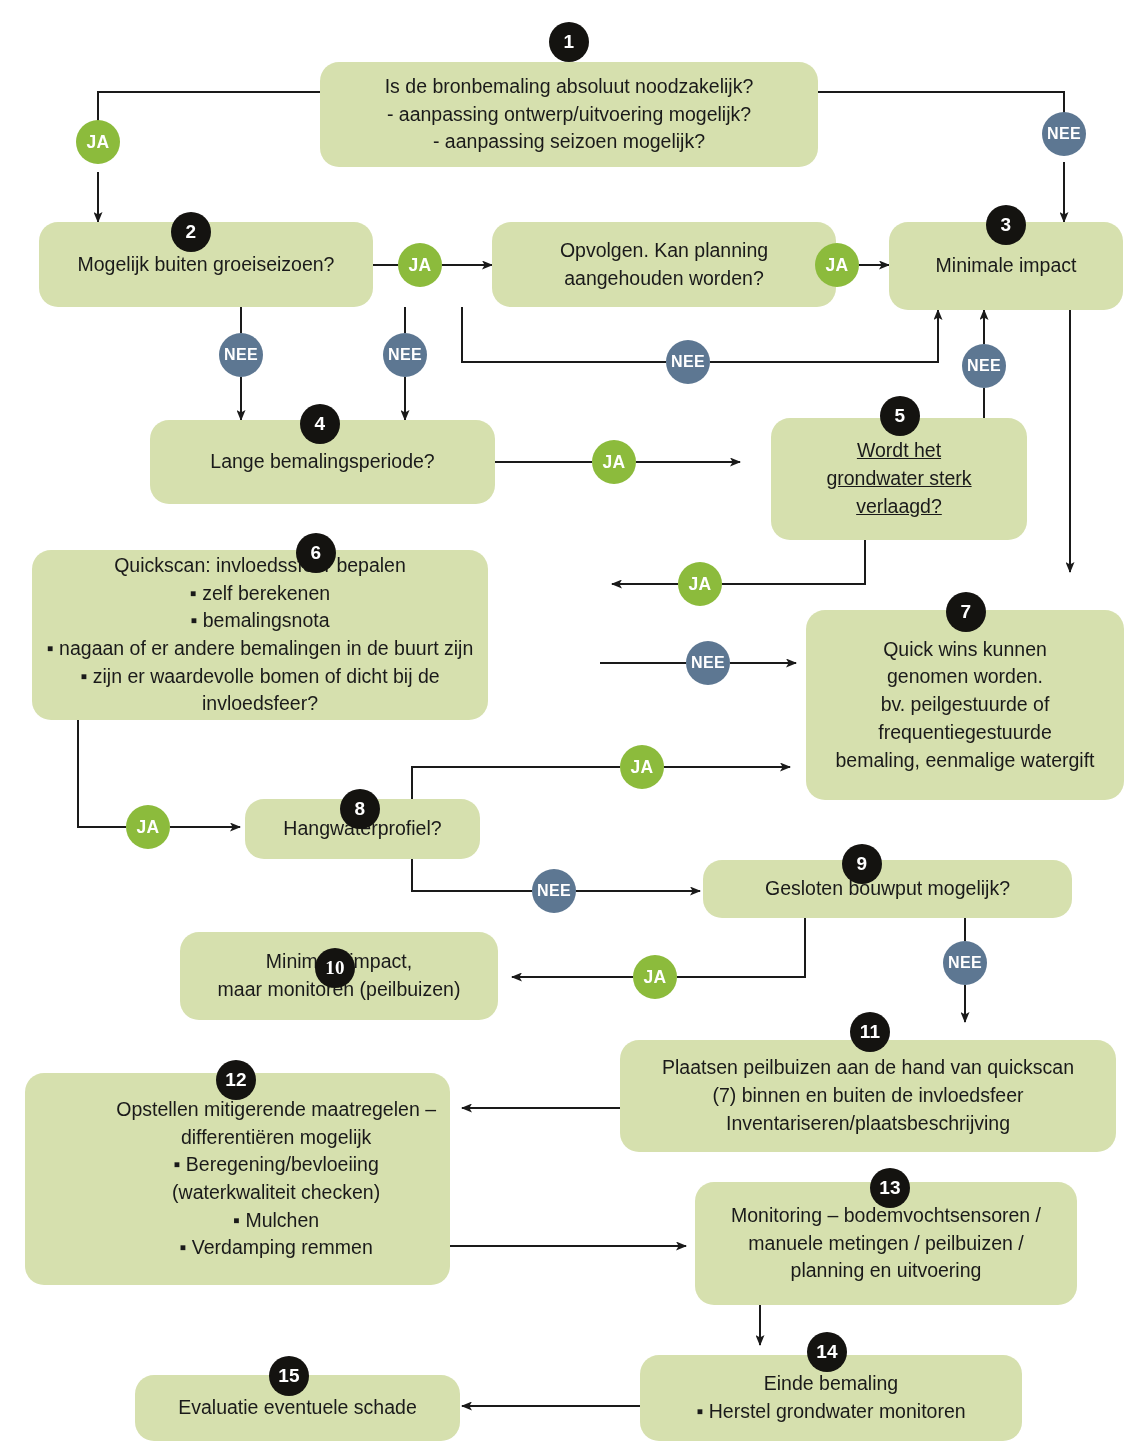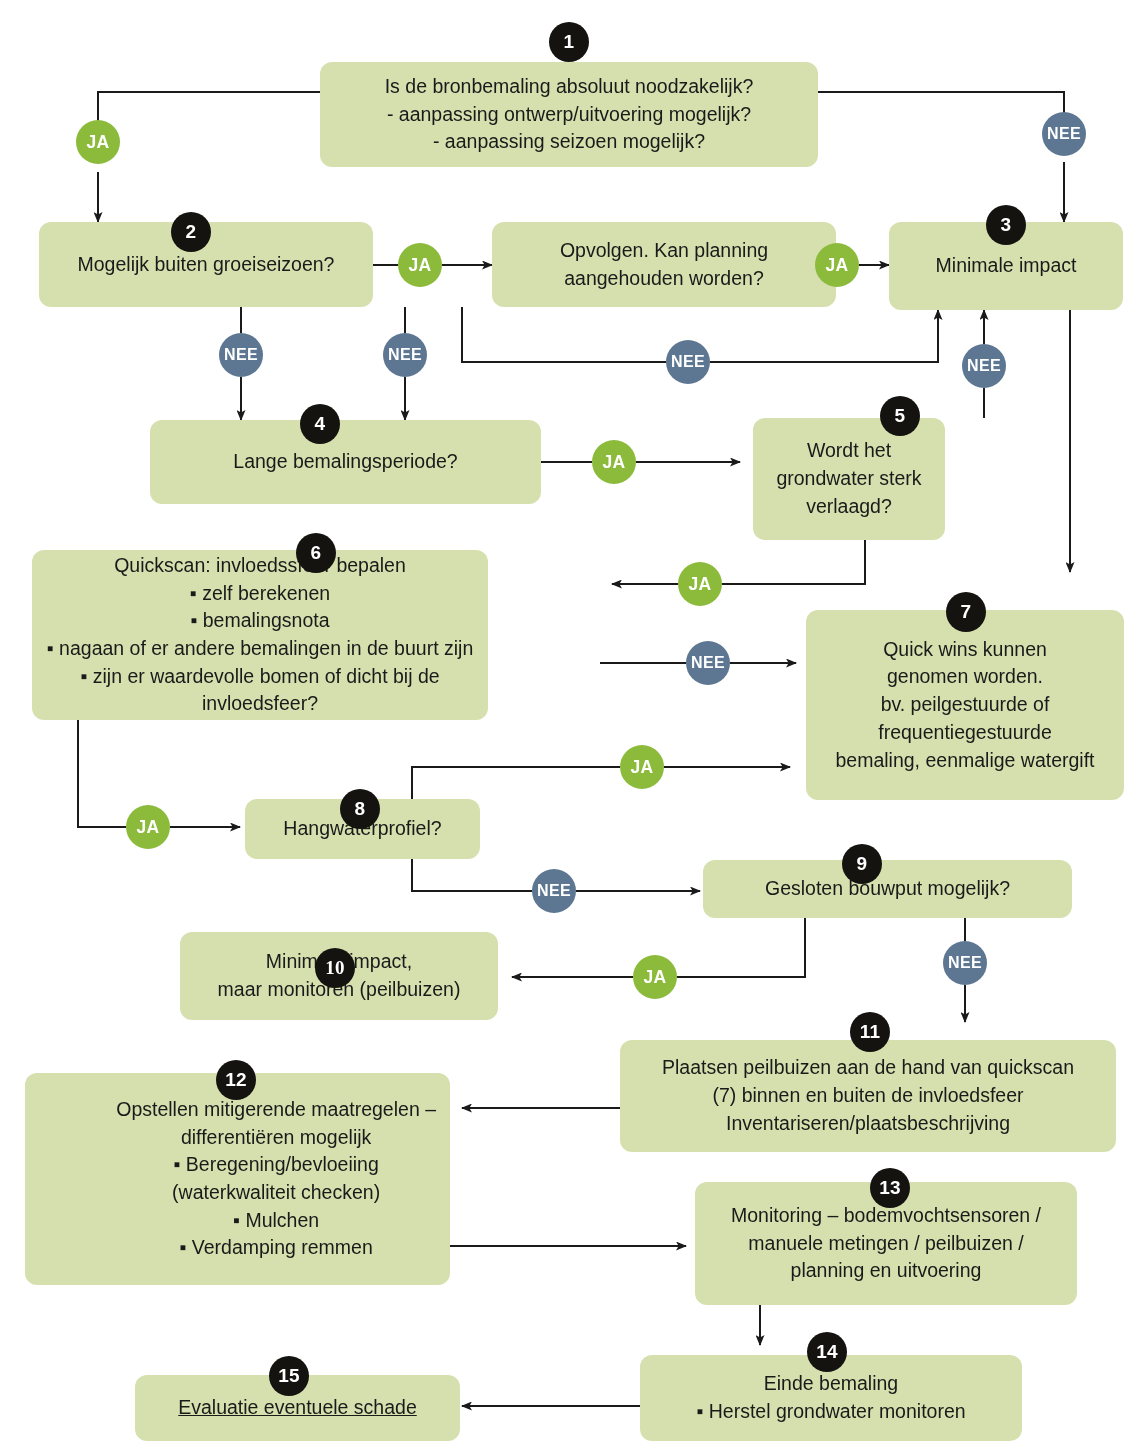--- a/index.html
+++ b/index.html
@@ -1,20 +1,20 @@
 <!DOCTYPE html>
 <html><head>
 <meta charset="utf-8">
 <style>
   html,body{margin:0;padding:0;background:#ffffff;}
   body{font-family:"Liberation Sans","DejaVu Sans",sans-serif;}
   #canvas{position:relative;width:1145px;height:1445px;background:#ffffff;overflow:hidden;}
   svg.edges{position:absolute;left:0;top:0;width:1145px;height:1445px;pointer-events:none;}
 
-  .node{position:absolute;box-sizing:border-box;background:#d6e0ae;border-radius:12px;
+  .node{position:absolute;box-sizing:border-box;background:#d6e0ae;border-radius:19px;
         display:flex;align-items:center;justify-content:center;text-align:center;
         color:#1a1a1a;font-size:19.5px;line-height:1.42;padding:24px 14px;}
   .node .txt{white-space:pre-line;}
 
   .badge{position:absolute;width:40px;height:40px;border-radius:50%;background:#141310;
          color:#ffffff;font-size:19px;font-weight:bold;display:flex;align-items:center;
          justify-content:center;letter-spacing:.2px;}
 
   .pill{position:absolute;width:44px;height:44px;border-radius:50%;display:flex;
         align-items:center;justify-content:center;color:#ffffff;font-weight:bold;
@@ -116,28 +116,28 @@
 aangehouden worden?</span>
   </div>
 
   <div class="node" style="left:889px;top:222px;width:234px;height:88px;">
     <span class="txt">Minimale impact</span>
   </div>
   <div class="badge" style="left:986px;top:205px;">
     <span>3</span>
   </div>
 
-  <div class="node" style="left:150px;top:420px;width:391px;height:84px;">
+  <div class="node" style="left:150px;top:420px;width:345px;height:84px;">
     <span class="txt">Lange bemalingsperiode?</span>
   </div>
   <div class="badge" style="left:300px;top:404px;">
     <span>4</span>
   </div>
 
-  <div class="node" style="left:753px;top:418px;width:192px;height:122px;">
+  <div class="node" style="left:771px;top:418px;width:256px;height:122px;text-decoration:underline;">
     <span class="txt">Wordt het
 grondwater sterk
 verlaagd?</span>
   </div>
   <div class="badge" style="left:880px;top:396px;">
     <span>5</span>
   </div>
 
   <div class="node" style="left:32px;top:550px;width:456px;height:170px;">
     <span class="txt">Quickscan: invloedssfeer bepalen
@@ -214,21 +214,21 @@
   </div>
 
   <div class="node" style="left:640px;top:1355px;width:382px;height:86px;">
     <span class="txt">Einde bemaling
 ▪ Herstel grondwater monitoren</span>
   </div>
   <div class="badge" style="left:807px;top:1332px;">
     <span>14</span>
   </div>
 
-  <div class="node" style="left:135px;top:1375px;width:325px;height:66px;text-decoration:underline;">
+  <div class="node" style="left:135px;top:1375px;width:325px;height:66px;">
     <span class="txt">Evaluatie eventuele schade</span>
   </div>
   <div class="badge" style="left:269px;top:1356px;">
     <span>15</span>
   </div>
 
   <div class="pill ja" style="left:76px;top:120px;">
     <span>JA</span>
     </div>
   <div class="pill nee" style="left:1042px;top:112px;">

